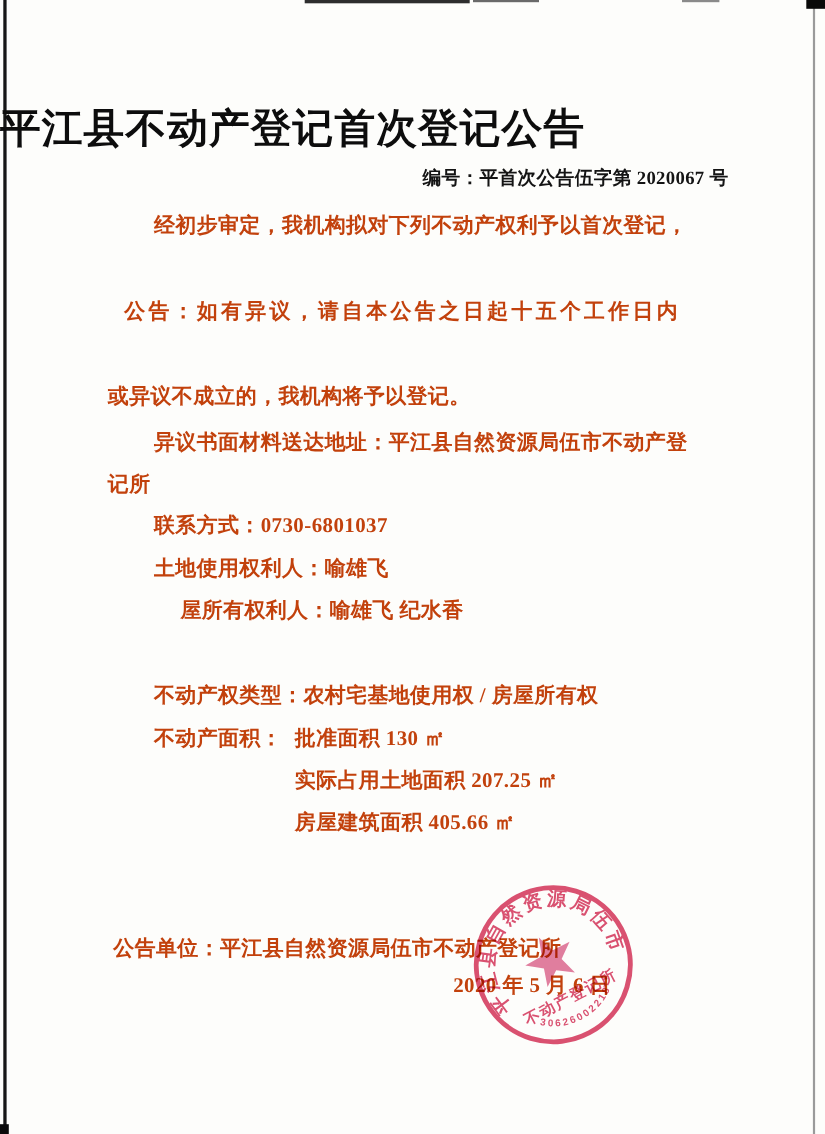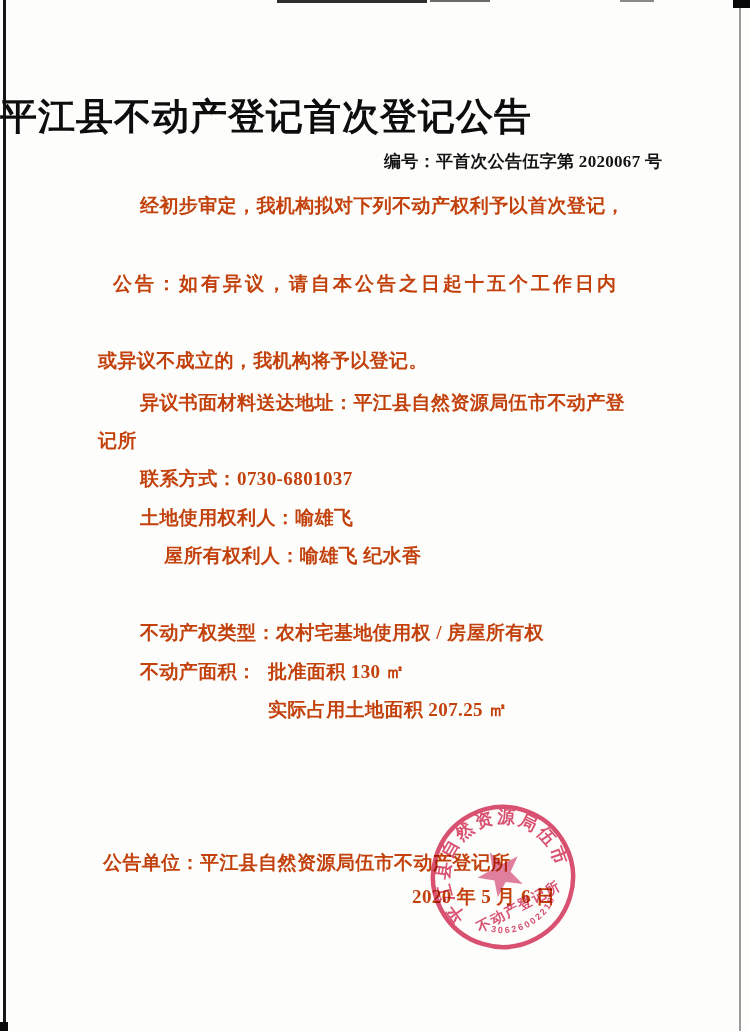--- a/index.html
+++ b/index.html
@@ -84,20 +84,21 @@
   <div class="line l6">异议书面材料送达地址：平江县自然资源局伍市不动产登</div>
   <div class="line l7">记所</div>
 
   <div class="line l8">联系方式：0730-6801037</div>
   <div class="line l9">土地使用权利人：喻雄飞</div>
   <div class="line l10">屋所有权利人：喻雄飞 纪水香</div>
   <div class="line l12">不动产权类型：农村宅基地使用权 / 房屋所有权</div>
   <div class="line l13a">不动产面积：</div>
   <div class="line l13b">批准面积 130 ㎡</div>
   <div class="line l14">实际占用土地面积 207.25 ㎡</div>
+  <div class="line l15">房屋建筑面积 405.66 ㎡</div>
 
   <div class="line unit">公告单位：平江县自然资源局伍市不动产登记所</div>
   <div class="line date">2020 年 5 月 6 日</div>
 
   <svg class="seal" viewBox="0 0 200 200">
     <g transform="rotate(-28 100 100)" opacity="0.88">
       <circle cx="100" cy="100" r="70" fill="none" stroke="#d63a5f" stroke-width="4.5"></circle>
       <polygon fill="#de6e95" points="100,72 105.6,88.2 122.8,88.6 109.1,99.0 114.1,115.4 100,105.6 85.9,115.4 90.9,99.0 77.2,88.6 94.4,88.2"></polygon>
       <path id="sealArcTop" d="M 51.1 122.8 A 54 54 0 1 1 148.9 122.8" fill="none"></path>
       <path id="sealArcBottom" d="M 64 143 A 56 56 0 0 0 136 143" fill="none"></path>

